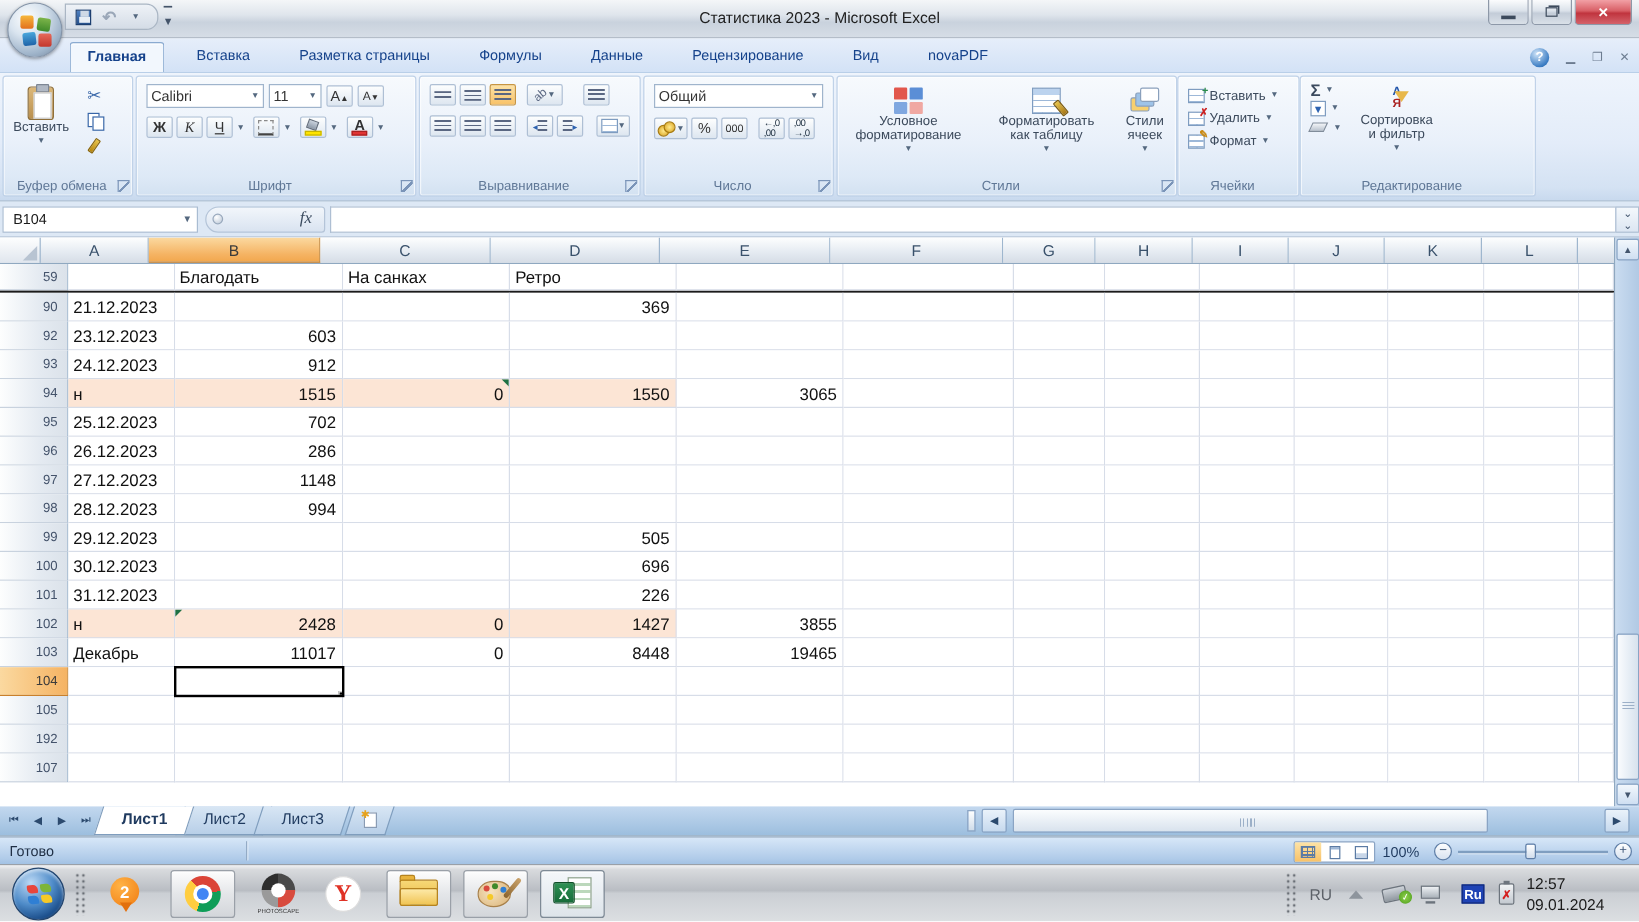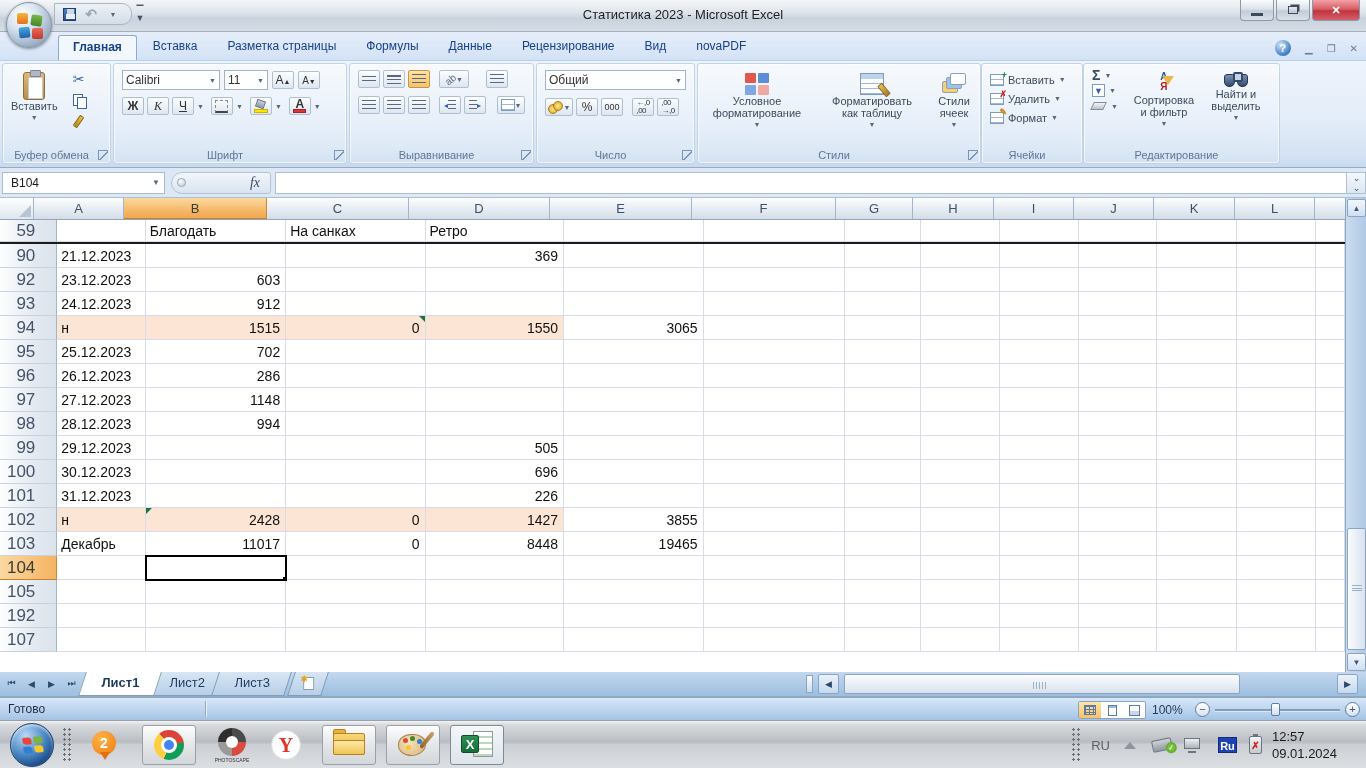--- a/index.html
+++ b/index.html
@@ -25,21 +25,21 @@
     background:linear-gradient(#fbfcfd,#dbe2ea 45%,#c3ccd8 55%,#d9e0e8); display:flex; align-items:center; justify-content:center;
     color:#3c4a5c; font-size:11px; margin-left:2px; }
   .wbtn.close { width:48px; background:linear-gradient(#f2a0a5,#d85f66 45%,#c0343e 55%,#d4626a); color:#fff; font-weight:bold; }
   .wbtn .minbar { width:12px; height:3px; background:#3c4a5c; margin-top:8px; }
   .wbtn .restore { width:10px; height:8px; border:1.5px solid #3c4a5c; box-shadow:2px -2px 0 -0.5px #3c4a5c; }
 
   
   #tabrow { position:absolute; left:0; top:32px; width:1366px; height:29px;
     background:linear-gradient(#e6eefa,#d3e2f6); border-bottom:1px solid #b9cfe8; }
   #tabs { position:absolute; left:58px; bottom:0; display:flex; height:25px; }
-  .rtab { padding:4px 14px 0 14px; font-size:12px; color:#15428b; margin-right:2px; border-radius:3px 3px 0 0; }
+  .rtab { padding:4px 14px 0 14px; font-size:12px; color:#15428b; margin-right:13px; border-radius:3px 3px 0 0; }
   .rtab.active { background:#f2f7fd; border:1px solid #8aaad0; border-bottom:none; color:#15428b; font-weight:bold;
     box-shadow:inset 0 1px 0 #fff; }
   #ribbon-winctl { position:absolute; right:8px; top:8px; display:flex; gap:14px; align-items:center; color:#7a8aa0; font-size:11px; }
   .help-orb { width:16px; height:16px; border-radius:50%; background:radial-gradient(circle at 35% 30%, #cfe4f8, #3d7ec4 70%, #1d5globalThis); background:radial-gradient(circle at 35% 30%, #cfe4f8, #3d7ec4 70%, #1d5a9e); color:#fff; font-size:11px; font-weight:bold; text-align:center; line-height:16px; }
   .mini-ctl { color:#6c7c90; font-size:10px; }
 
   
   #orb { position:absolute; left:6px; top:2px; width:46px; height:46px; border-radius:50%;
     background:radial-gradient(circle at 35% 28%, #fdfefe, #d9e4ef 35%, #9fb4ca 70%, #6e8097);
     border:1px solid #8494a8; box-shadow:0 1px 3px rgba(0,0,0,.4); z-index:10; }
@@ -139,21 +139,21 @@
   #gridwrap { position:absolute; left:0; top:198px; width:1345px; height:474px; background:#fff; overflow:hidden; }
   #colhead { display:flex; height:22px; background:linear-gradient(#fdfefe,#e4eaf1 60%, #d6dde6); border-bottom:1px solid #8fa8c0; }
   .ch { border-right:1px solid #9eb6ce; display:flex; align-items:center; justify-content:center; font-size:13px; color:#39516b;
     background:linear-gradient(#fdfefe,#e4eaf1 60%, #d6dde6); }
   .ch.selc { background:linear-gradient(#fbd9a0,#f5b363 70%, #f2a84e); border-right:1px solid #c98a3a; border-bottom:1px solid #c9802c; color:#3b3b3b; }
   .corner { width:34px; background:linear-gradient(#fdfefe,#e0e6ee); border-right:1px solid #9eb6ce; position:relative; }
   .corner:after { content:""; position:absolute; right:2px; bottom:2px; width:0; height:0; border-left:12px solid transparent; border-bottom:12px solid #b8c4d2; }
   .grow { display:flex; height:24px; }
   .grow.freeze { border-bottom:2px solid #1b1b1b; }
   .rh { width:58px; background:linear-gradient(to right,#fdfefe,#e4eaf1 60%, #dbe2ea); border-right:1px solid #9eb6ce; border-bottom:1px solid #c8d2de;
-    display:flex; align-items:center; justify-content:flex-end; padding-right:21px; font-size:17px; color:#44536b; }
+    display:flex; align-items:center; justify-content:flex-end; padding-right:8px; font-size:11px; color:#44536b; }
   .rh.selr { background:linear-gradient(to right,#fbd9a0,#f5b363); border-bottom:1px solid #c9802c; border-right:1px solid #c98a3a; color:#3b3b3b; }
   .cell { border-right:1px solid #d7dde8; border-bottom:1px solid #d7dde8; font-size:14px; color:#111; display:flex; align-items:center; overflow:hidden; position:relative; background:#fff; }
   .cell.al { justify-content:flex-start; padding-left:4px; }
   .cell.ar { justify-content:flex-end; padding-right:5px; }
   .cell.peach { background:#fce5d5; }
   .cell.selcell { outline:2px solid #000; outline-offset:-1px; z-index:3; }
   .handle { position:absolute; right:-3px; bottom:-3px; width:6px; height:6px; background:#000; border:1px solid #fff; z-index:4; }
   .tri { position:absolute; top:0; width:0; height:0; }
   .tri.tl { left:0; border-top:6px solid #1e7145; border-right:6px solid transparent; }
   .tri.tr { right:0; border-top:6px solid #1e7145; border-left:6px solid transparent; }
@@ -542,28 +542,20 @@
           <div style="display:flex; align-items:center; margin-top:3px;">
               <span class="ic-eraser"></span>
               <span class="drop" style="margin-left:6px;">▼</span>
             </div>
         </div>
         <div class="rbig" style="width:76px; margin-left:8px;">
           <span class="ic-az"><span class="a">А</span><br><span class="z">Я</span><span class="funnel"></span></span>
           <span>Сортировка и фильтр</span>
             <span class="drop">▼</span>
         </div>
-        <div class="rbig" style="width:68px;">
-          <span class="ic-bino">
-              <i></i>
-              <i></i>
-            </span>
-          <span>Найти и выделить</span>
-            <span class="drop">▼</span>
-        </div>
       </div>
       <div class="gcap">Редактирование</div>
     </div>
   </div>
 
   <div id="fbar">
     <div id="namebox">
         <span>B104</span>
         <span class="drop">▼</span>
       </div>

